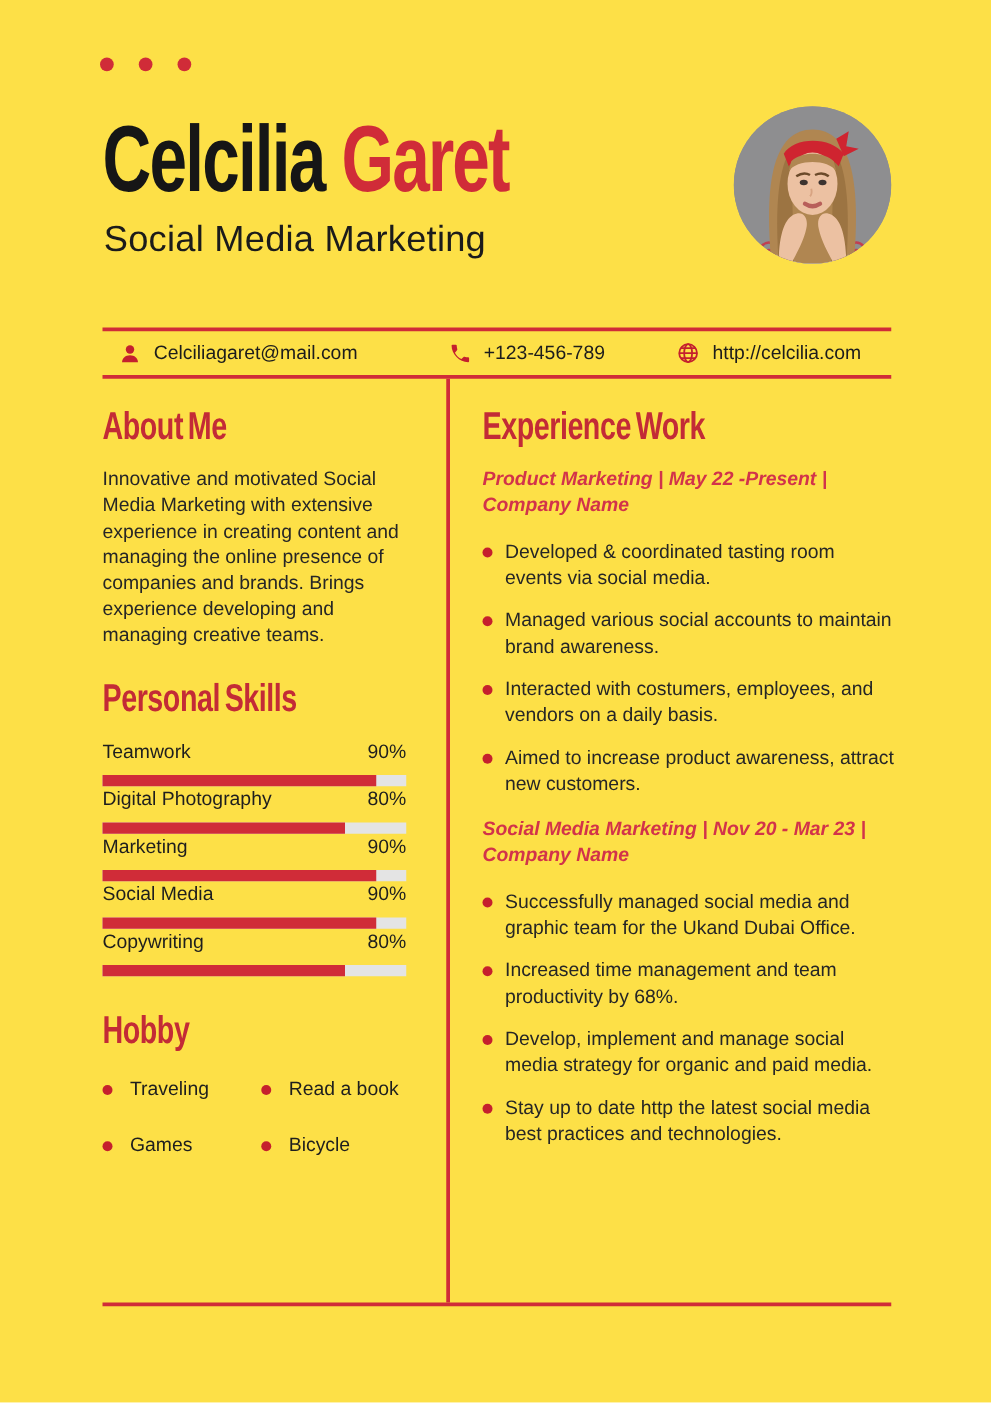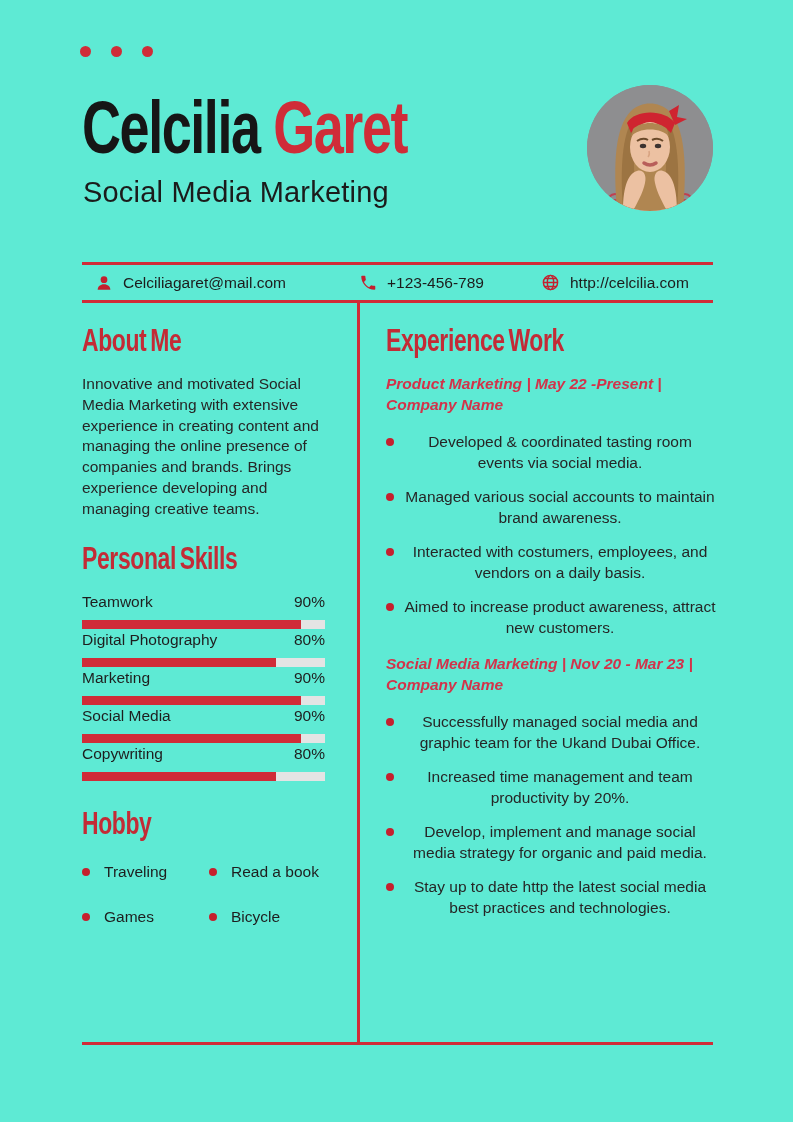--- a/index.html
+++ b/index.html
@@ -1,17 +1,17 @@
 <!DOCTYPE html>
 <html><head>
 <meta charset="utf-8">
 <style>
   html,body{margin:0;padding:0;background:#fff;}
   .page{
-    position:relative;width:793px;height:1122px;background:#5eead4;
+    position:relative;width:793px;height:1122px;background:#fde047;
     font-family:"Liberation Sans", sans-serif;overflow:hidden;color:#262626;
     --accent:#c32b36;--accent-bright:#d02c38;--sub-red:#d2334a;--ink:#161616;--track:#e4e4e4;
   }
   
   .decor-dots{position:absolute;left:80px;top:46px;display:flex;gap:20px;}
   .decor-dots .dot{width:11px;height:11px;border-radius:50%;background:var(--accent-bright);}
   
   .name{position:absolute;left:82px;top:90px;margin:0;font-size:75px;line-height:1;
     font-weight:bold;color:var(--ink);letter-spacing:-2px;white-space:nowrap;
     transform:scaleX(0.72);transform-origin:left top;}
@@ -46,21 +46,21 @@
   .skill-track{height:9px;background:var(--track);}
   .skill-fill{height:100%;background:var(--accent-bright);}
   
   .hobby-title{margin-top:26px;}
   .hobby-list{list-style:none;margin:22px 0 0 0;padding:0;display:grid;grid-template-columns:127px auto;row-gap:27px;}
   .hobby-item{display:flex;align-items:center;gap:14px;font-size:15.5px;color:#1e1e1e;}
   .hobby-item .dot{width:8px;height:8px;border-radius:50%;background:#c5202d;flex:0 0 auto;}
   
   .job-subtitle{margin:15px 0 0 0;width:322px;font-size:15.5px;line-height:21px;font-style:italic;
     font-weight:600;color:var(--sub-red);}
-  .bullet-list{list-style:none;margin:16px 4px 0 0;padding:0;text-align:center;}
+  .bullet-list{list-style:none;margin:16px 4px 0 0;padding:0;}
   .bullet-list li{position:relative;padding-left:18px;margin-bottom:13px;width:312px;
     font-size:15.5px;line-height:21px;color:#262626;}
   .bullet-list li::before{content:"";position:absolute;left:0;top:7px;width:8px;height:8px;border-radius:50%;background:#c5202d;}
   .job + .job{margin-top:7px;}
 </style>
 </head>
 <body>
 
 <div class="page" style="--accent: #c32b36; --accent-bright: #d02c38; --sub-red: #d2334a; --track: #e4e4e4;">
 
@@ -229,21 +229,21 @@
             <li>Managed various social accounts to maintain brand awareness.</li>
             <li>Interacted with costumers, employees, and vendors on a daily basis.</li>
             <li>Aimed to increase product awareness, attract new customers.</li>
           </ul>
   </div>
 
   <div class="job">
     <p class="job-subtitle">Social Media Marketing | Nov 20 - Mar 23 | Company Name</p>
     <ul class="bullet-list">
             <li>Successfully managed social media and graphic team for the Ukand Dubai Office.</li>
-            <li>Increased time management and team productivity by 20%.</li>
+            <li>Increased time management and team productivity by 68%.</li>
             <li>Develop, implement and manage social media strategy for organic and paid media.</li>
             <li>Stay up to date http the latest social media best practices and technologies.</li>
           </ul>
   </div>
 </div>
   </div>
 
   <div class="v-divider"></div>
   <div class="bottom-line"></div>
 </div>

